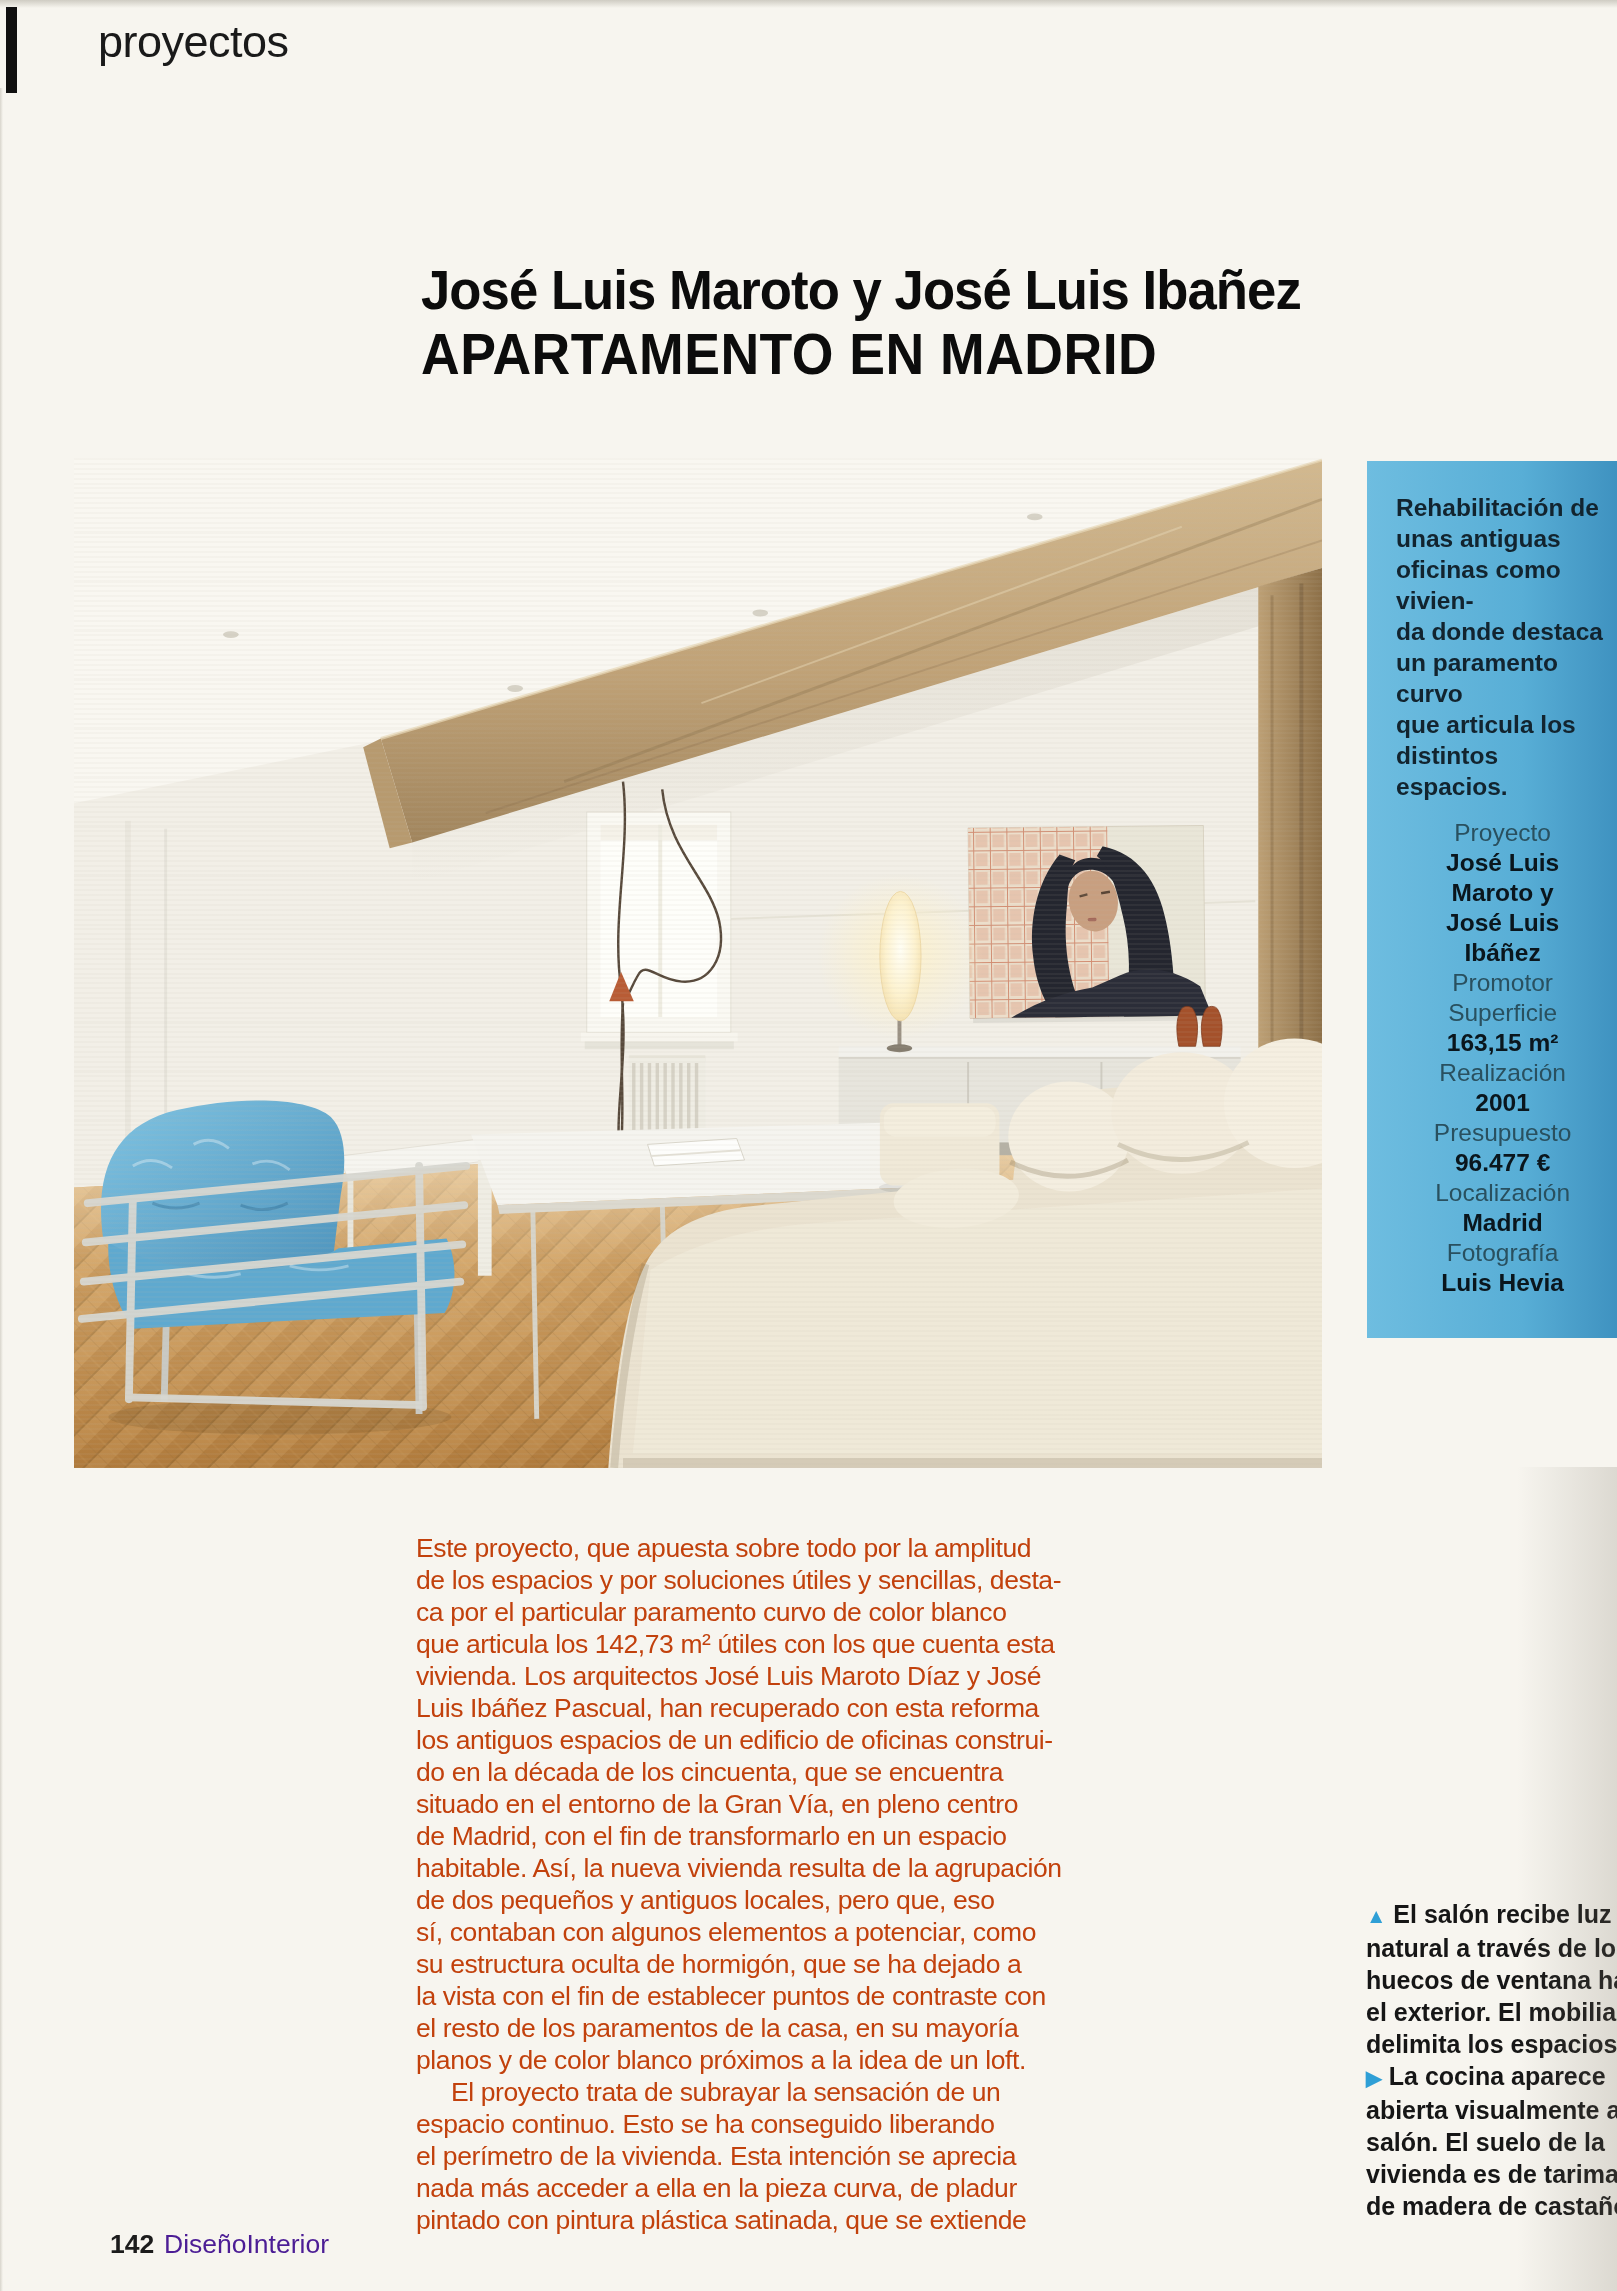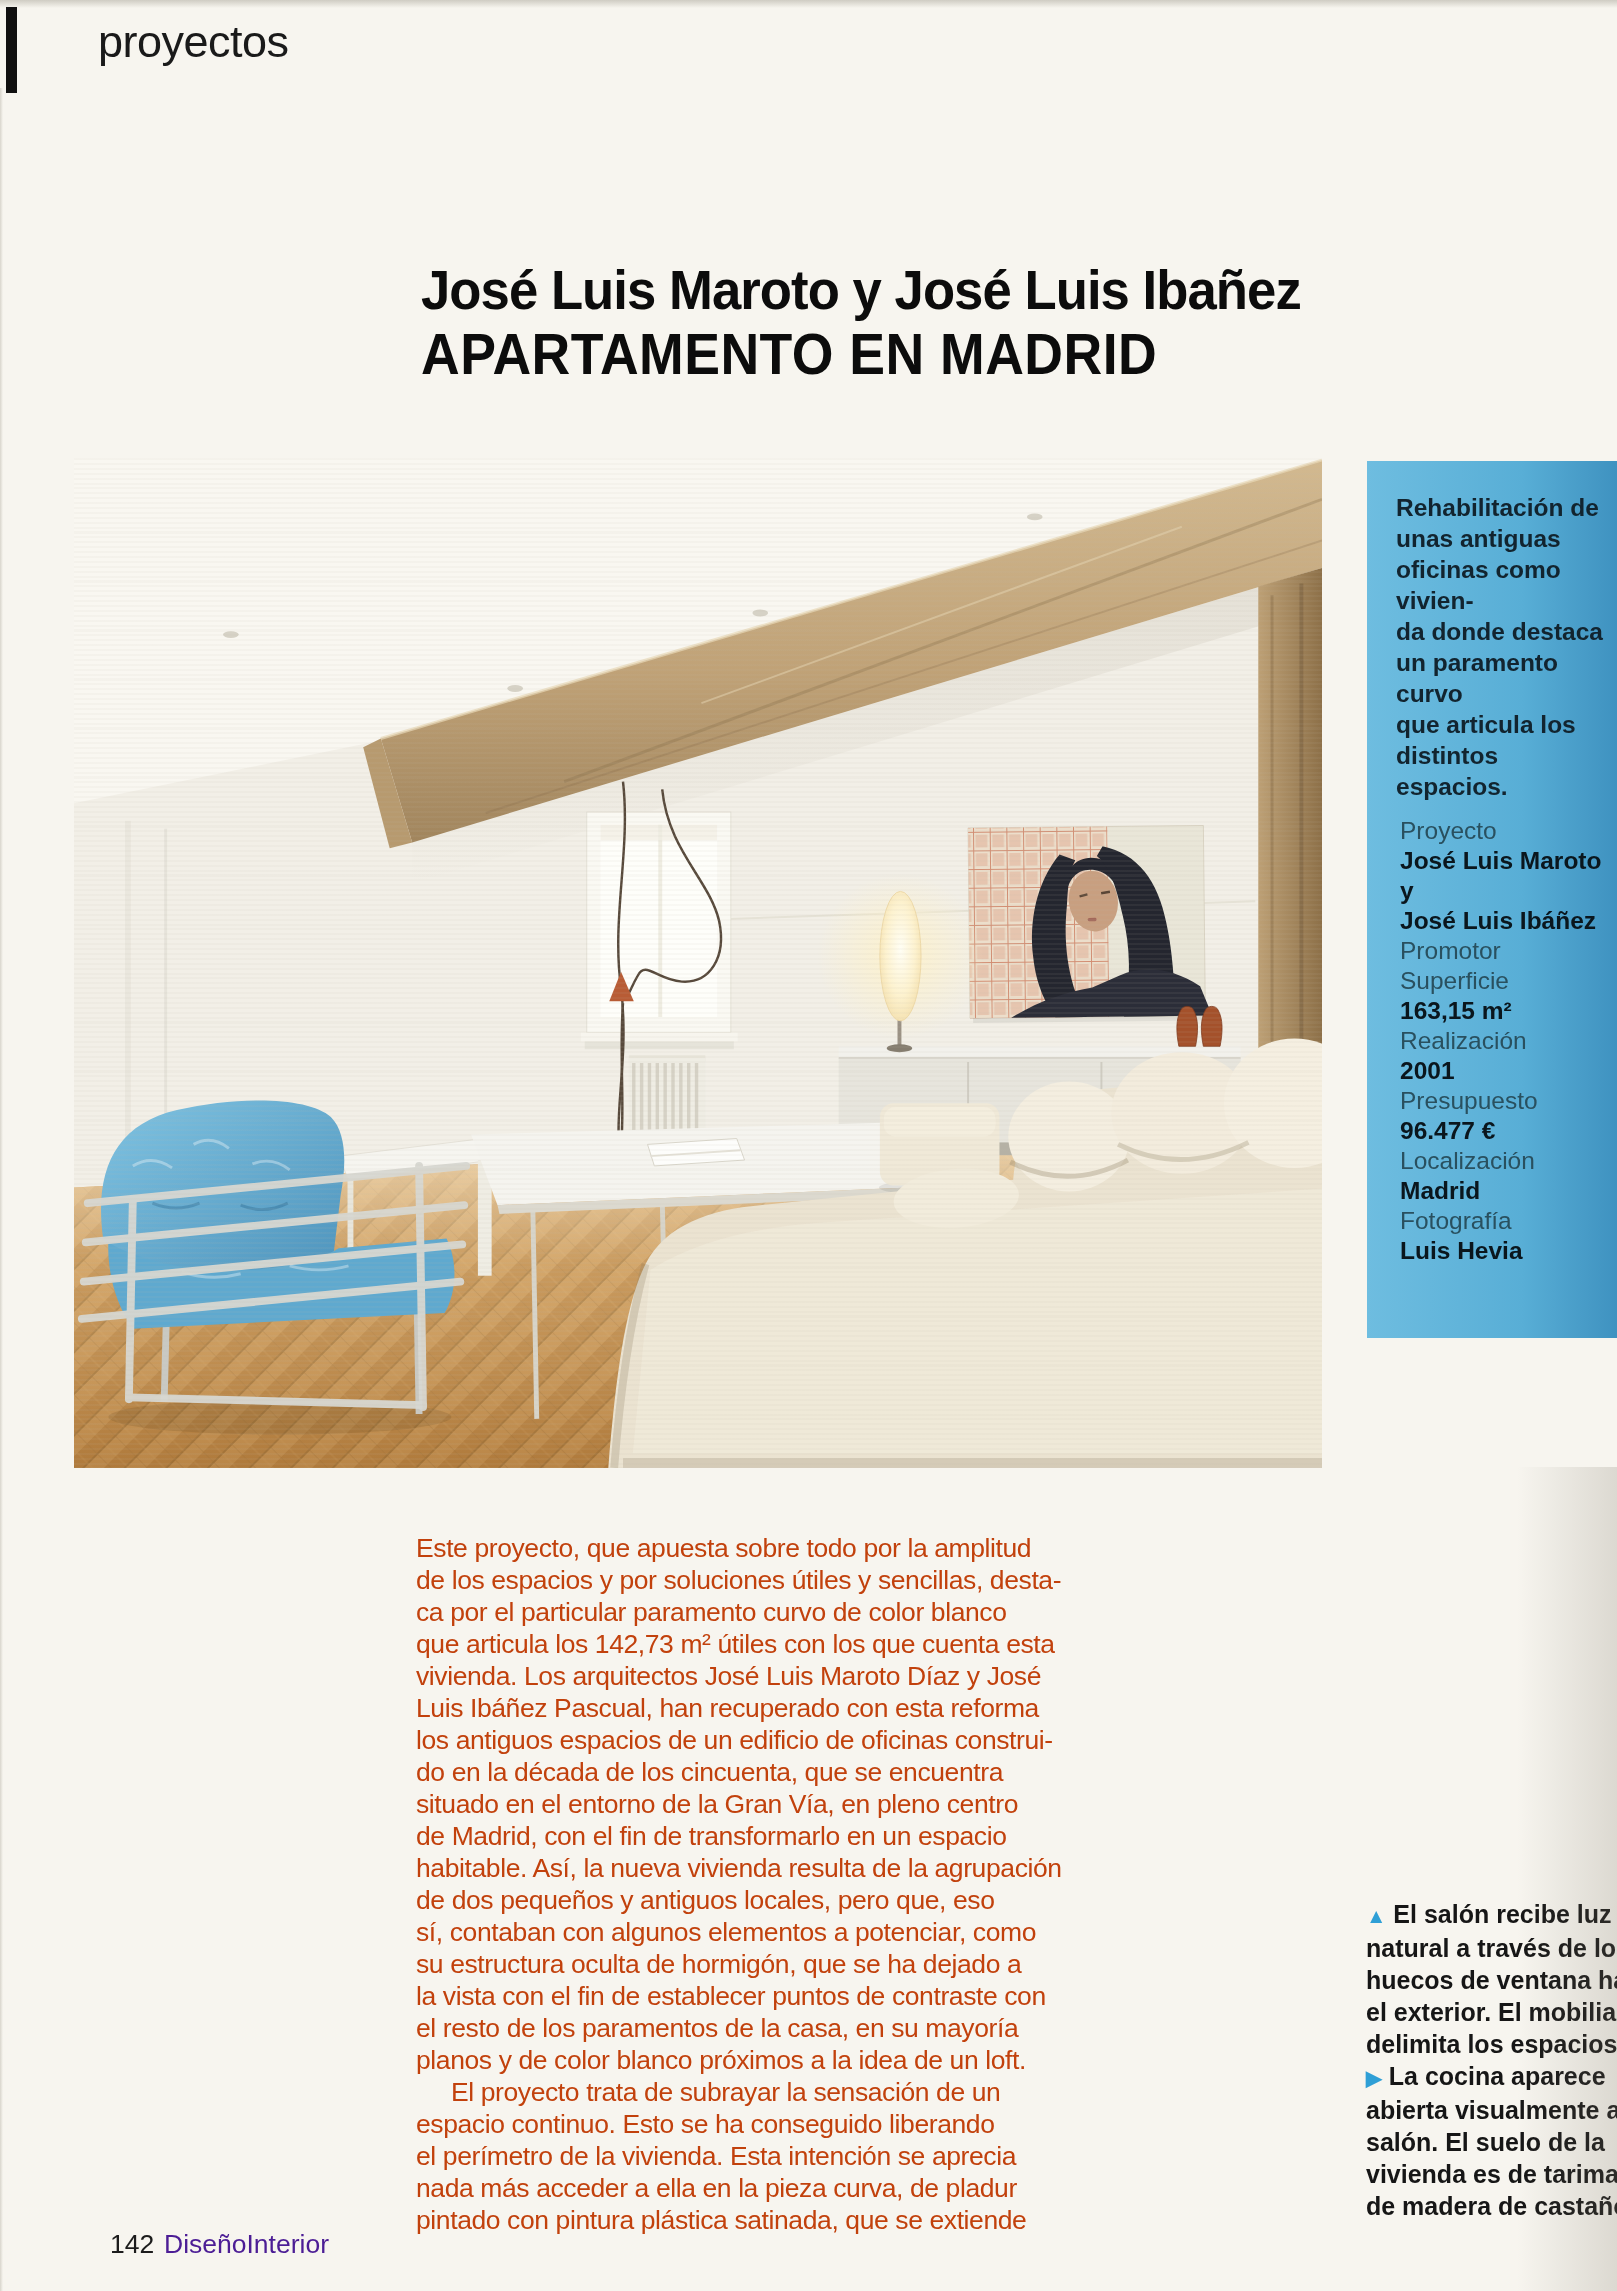--- a/index.html
+++ b/index.html
@@ -17,33 +17,33 @@
   .title .l2{font-size:57px;line-height:65px;letter-spacing:0.5px;}
   .photo{position:absolute;left:74px;top:458px;width:1248px;height:1010px;background:#f2efe6;overflow:hidden;}
   .photo svg{display:block;}
   .photo .texture{position:absolute;inset:0;pointer-events:none;
         background:repeating-linear-gradient(180deg, rgba(190,183,168,0.08) 0 2px, rgba(255,255,255,0) 2px 4.9px);}
   .factbox{position:absolute;left:1367px;top:461px;width:250px;height:877px;box-sizing:border-box;
         padding:31px 7.8px 0 29px;color:#0e1c24;
         background:linear-gradient(90deg,#6ebde0 0%,#58aed6 62%,#3f92c0 100%);}
   .factbox .intro{margin:0 0 13.7px 0;font-weight:bold;font-size:24.5px;line-height:31px;
         color:#12242f;white-space:pre-line;}
-  .factbox dl{margin:4px;font-size:24.5px;line-height:30px;}
+  .factbox dl{margin:16px;font-size:24.5px;line-height:30px;text-align:center;}
   .factbox dt{color:#29505f;font-weight:normal;}
   .factbox dd{margin:0;font-weight:bold;color:#0a161d;white-space:pre-line;}
   .body-col{position:absolute;left:416px;top:1532px;width:706px;font-size:26.5px;line-height:32px;
         color:#c2410c;letter-spacing:-0.4px;}
   .body-col p{margin:0;white-space:pre;}
   .body-col p.indent{text-indent:35px;}
   .captions{position:absolute;left:1366px;top:1898px;width:251px;font-size:25px;line-height:32px;
         font-weight:bold;color:#161616;}
   .captions p{margin:0;white-space:pre;}
   .cap-marker{color:#2f9fd6;font-size:20.6px;}
   .footer{position:absolute;left:110px;top:2229px;font-size:26.5px;color:#1c1c1c;}
-  .footer .num{font-weight:normal;text-align:center;}
+  .footer .num{font-weight:bold;text-align:center;}
   .footer .mag{color:#4c1d95;margin-left:9.8px;}
   .right-curl{position:absolute;right:0;top:1467px;bottom:0;width:132px;
         background:linear-gradient(90deg,rgba(125,118,104,0) 0%,rgba(125,118,104,0.22) 75%,rgba(110,104,92,0.3) 100%);}
 </style>
 </head>
 <body>
 
 <div class="page">
   <div class="top-edge"></div>
   <div class="corner-mark"></div>

